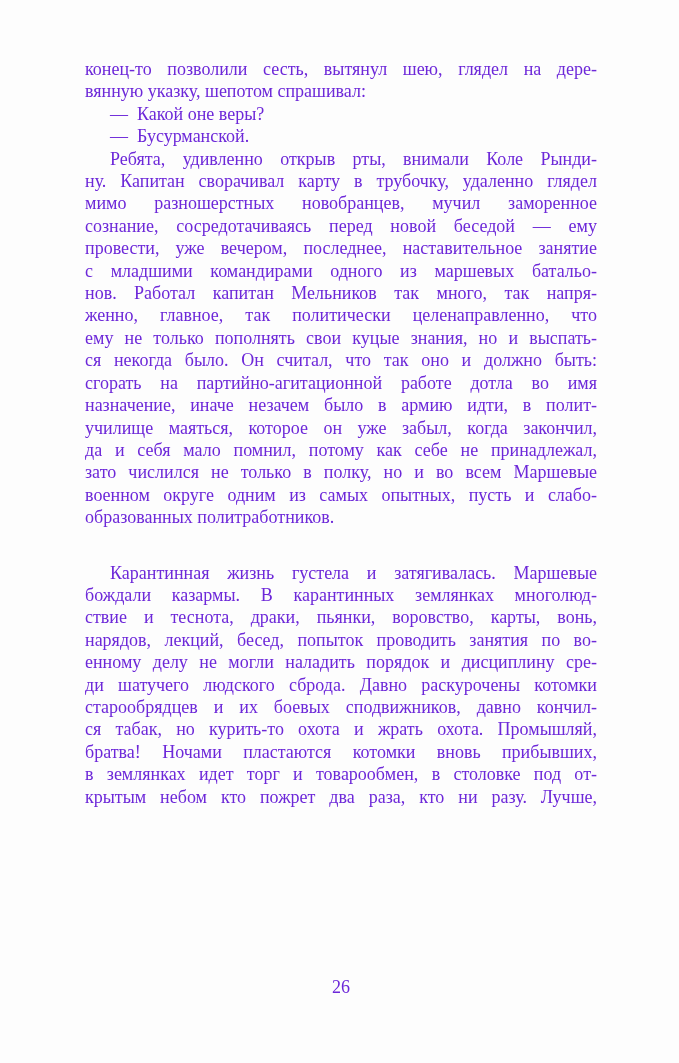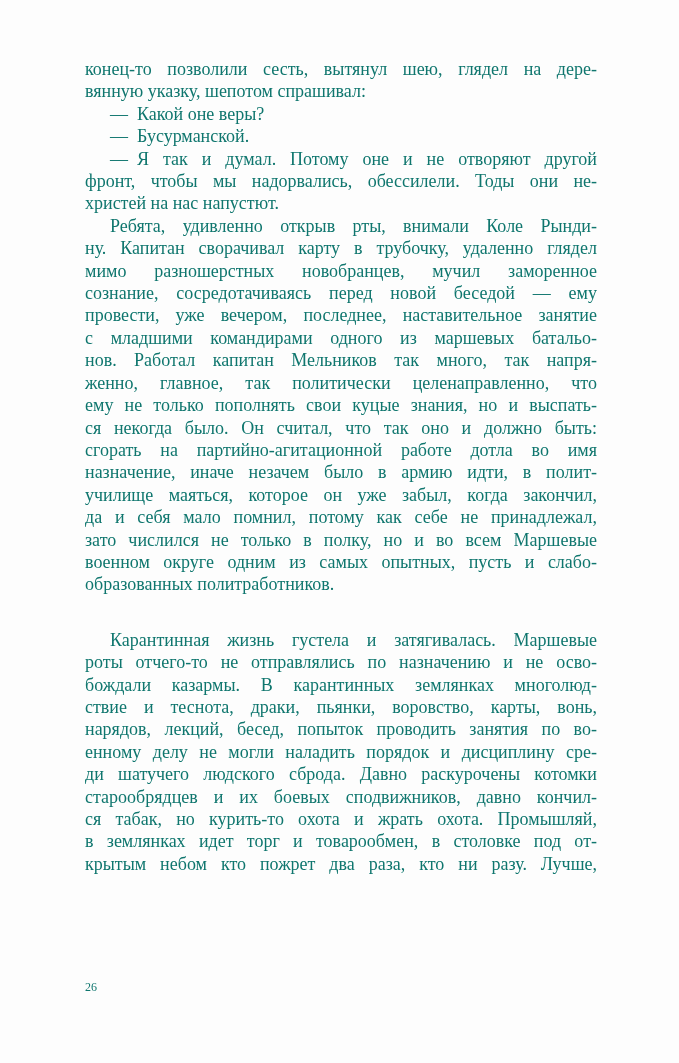--- a/index.html
+++ b/index.html
@@ -7,21 +7,21 @@
     padding: 0;
     background: #ffffff;
   }
   .book-page {
     position: relative;
     width: 679px;
     height: 1063px;
     background: #fdfdfd;
     overflow: hidden;
     font-family: "Liberation Serif", "DejaVu Serif", serif;
-    color: #0f766e;
+    color: #6d28d9;
   }
   .text-block {
     position: absolute;
     left: 85px;
     top: 58px;
     width: 512px;
     font-size: 18px;
     line-height: 22.4px;
     -webkit-font-smoothing: antialiased;
   }
@@ -31,44 +31,39 @@
   .line.j {
     text-align: justify;
     text-align-last: justify;
   }
   .line.ind { text-indent: 25px; }
   .page-number {
     position: absolute;
     left: 85px;
     top: 976px;
     width: 512px;
-    text-align: left;
-    font-size: 12px;
+    text-align: center;
+    font-size: 18px;
     line-height: 22.4px;
   }
 </style>
 </head>
 <body>
 
 <div class="book-page">
   <div class="text-block">
       <div class="para">
         <div class="line j">конец-то позволили сесть, вытянул шею, глядел на дере-</div>
         <div class="line">вянную указку, шепотом спрашивал:</div>
       </div>
       <div class="para">
         <div class="line ind">— Какой оне веры?</div>
       </div>
       <div class="para">
         <div class="line ind">— Бусурманской.</div>
-      </div>
-      <div class="para">
-        <div class="line j ind">— Я так и думал. Потому оне и не отворяют другой</div>
-        <div class="line j">фронт, чтобы мы надорвались, обессилели. Тоды они не-</div>
-        <div class="line">христей на нас напустют.</div>
       </div>
       <div class="para">
         <div class="line j ind">Ребята, удивленно открыв рты, внимали Коле Рынди-</div>
         <div class="line j">ну. Капитан сворачивал карту в трубочку, удаленно глядел</div>
         <div class="line j">мимо разношерстных новобранцев, мучил заморенное</div>
         <div class="line j">сознание, сосредотачиваясь перед новой беседой — ему</div>
         <div class="line j">провести, уже вечером, последнее, наставительное занятие</div>
         <div class="line j">с младшими командирами одного из маршевых батальо-</div>
         <div class="line j">нов. Работал капитан Мельников так много, так напря-</div>
         <div class="line j">женно, главное, так политически целенаправленно, что</div>
@@ -77,26 +72,26 @@
         <div class="line j">сгорать на партийно-агитационной работе дотла во имя</div>
         <div class="line j">назначение, иначе незачем было в армию идти, в полит-</div>
         <div class="line j">училище маяться, которое он уже забыл, когда закончил,</div>
         <div class="line j">да и себя мало помнил, потому как себе не принадлежал,</div>
         <div class="line j">зато числился не только в полку, но и во всем Маршевые</div>
         <div class="line j">военном округе одним из самых опытных, пусть и слабо-</div>
         <div class="line">образованных политработников.</div>
       </div>
       <div class="para space-before">
         <div class="line j ind">Карантинная жизнь густела и затягивалась. Маршевые</div>
-        <div class="line j">роты отчего-то не отправлялись по назначению и не осво-</div>
         <div class="line j">бождали казармы. В карантинных землянках многолюд-</div>
         <div class="line j">ствие и теснота, драки, пьянки, воровство, карты, вонь,</div>
         <div class="line j">нарядов, лекций, бесед, попыток проводить занятия по во-</div>
         <div class="line j">енному делу не могли наладить порядок и дисциплину сре-</div>
         <div class="line j">ди шатучего людского сброда. Давно раскурочены котомки</div>
         <div class="line j">старообрядцев и их боевых сподвижников, давно кончил-</div>
         <div class="line j">ся табак, но курить-то охота и жрать охота. Промышляй,</div>
+        <div class="line j">братва! Ночами пластаются котомки вновь прибывших,</div>
         <div class="line j">в землянках идет торг и товарообмен, в столовке под от-</div>
         <div class="line j">крытым небом кто пожрет два раза, кто ни разу. Лучше,</div>
       </div>
     </div>
   <div class="page-number">26</div>
 </div>
 
 </body></html>

